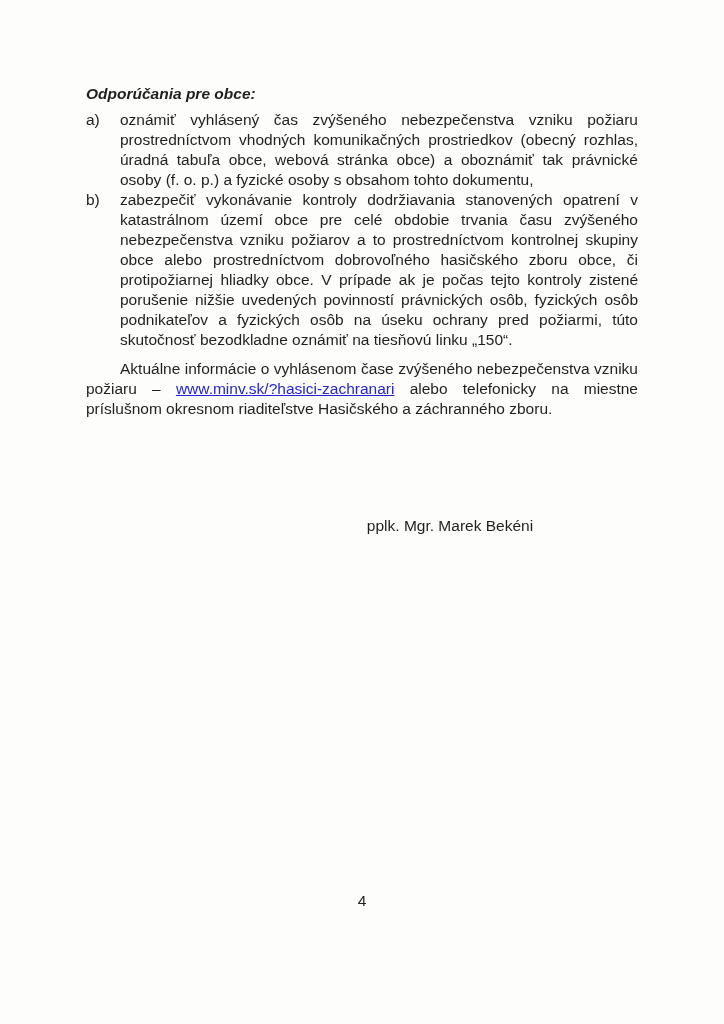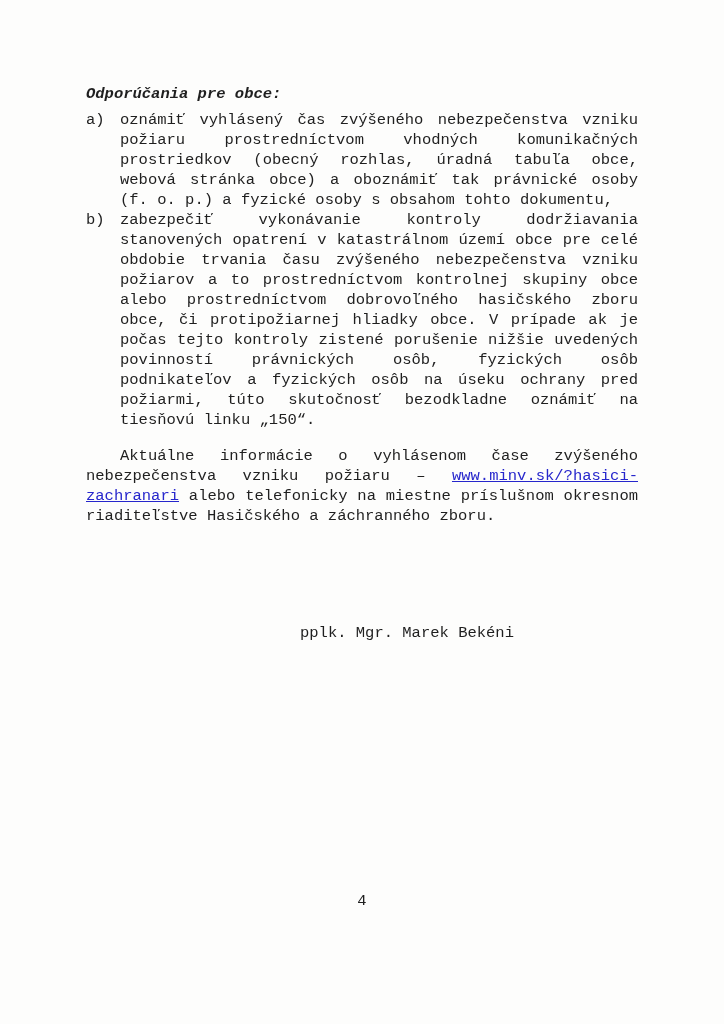--- a/index.html
+++ b/index.html
@@ -8,21 +8,21 @@
     padding: 0;
     background: #8a8a8a;
   }
   .page {
     position: relative;
     width: 724px;
     height: 1024px;
     margin: 0 auto;
     background: #fdfdfc;
     color: #1f1f1f;
-    font-family: Liberation Mono, monospace;
+    font-family: Liberation Sans, sans-serif;
     font-size: 15.5px;
     line-height: 20px;
     box-sizing: border-box;
     padding: 84px 86px 0 86px;
     overflow: hidden;
   }
   .doc-heading {
     font-weight: bold;
     font-style: italic;
     margin: 0 0 6px 0;
@@ -34,32 +34,33 @@
   }
   .list-marker {
     flex: 0 0 34px;
     text-align: left;
   }
   .list-text {
     flex: 1 1 auto;
     text-align: justify;
   }
   .info-paragraph {
-    margin-top: 16px;
+    margin-top: 9px;
     text-align: justify;
     text-indent: 34px;
   }
   .doc-link {
     text-decoration: underline;
     cursor: pointer;
   }
   .signature-block {
     width: 300px;
     margin-left: 214px;
     margin-top: 97px;
+    text-align: center;
   }
   .page-footer {
     position: absolute;
     left: 0;
     top: 891px;
     width: 724px;
     text-align: center;
   }
 </style>
 </head>

